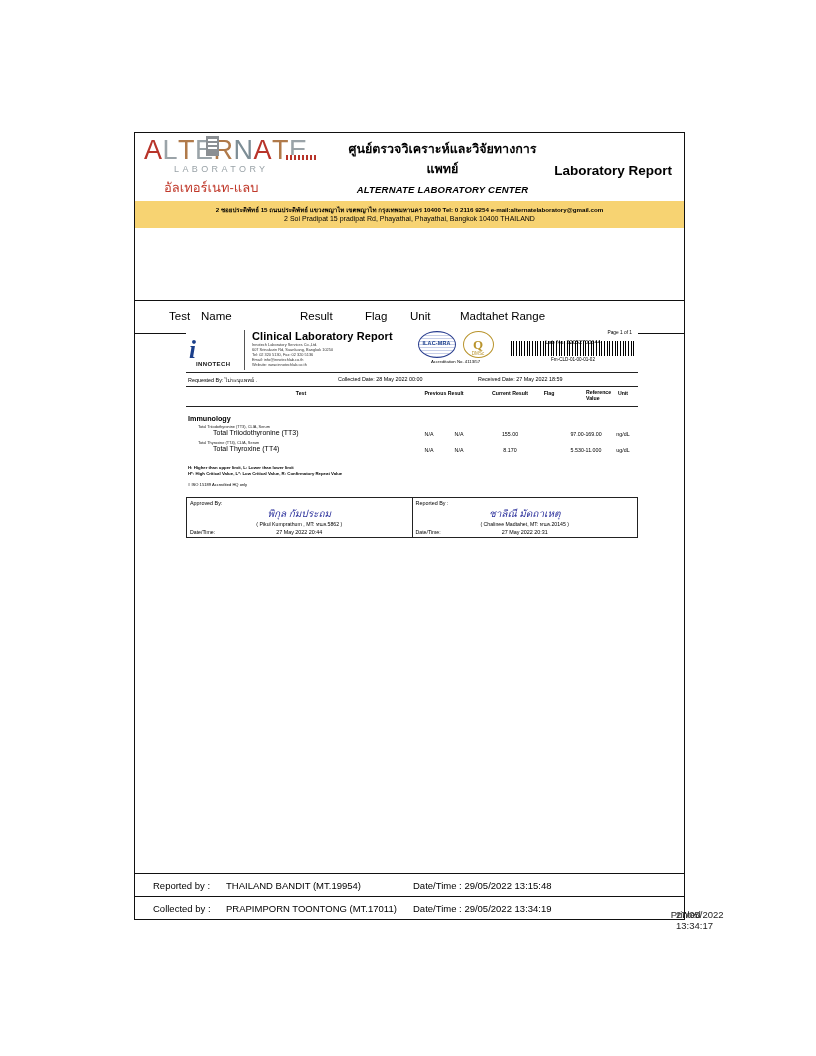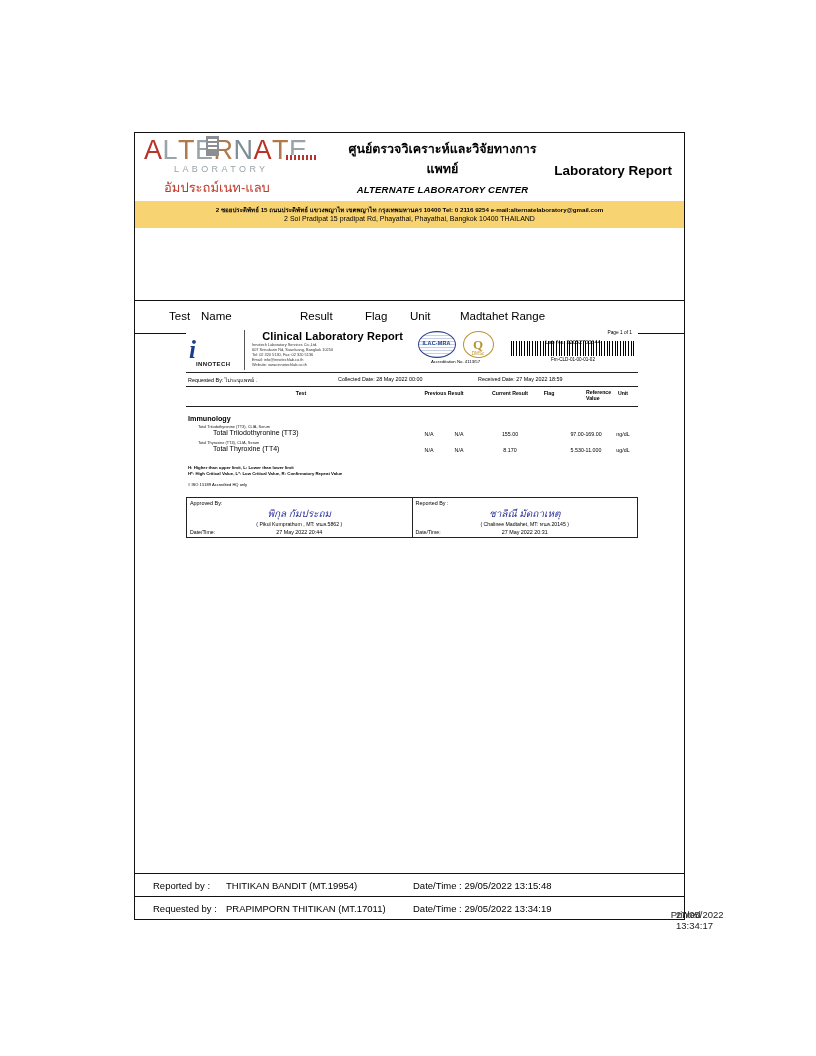--- a/index.html
+++ b/index.html
@@ -42,21 +42,21 @@
   .ch-test{left:34px;}.ch-name{left:66px;}.ch-result{left:165px;}
   .ch-flag{left:230px;}.ch-unit{left:275px;}.ch-ref{left:325px;}
 
   
   .inner{position:absolute;left:51px;top:197px;width:452px;height:492px;background:#fff;}
   .in-hdr{display:flex;align-items:flex-start;height:42px;}
   .inno{width:58px;display:flex;align-items:center;border-right:1px solid #555;height:40px;}
   .inno-i{font-family:"Liberation Serif",serif;font-style:italic;font-size:25px;font-weight:700;color:#1b3f8b;line-height:22px;padding-left:3px;}
   .inno-t{font-size:6px;font-weight:700;letter-spacing:.4px;color:#111;align-self:flex-end;padding-bottom:3px;}
   .in-mid{padding-left:7px;flex:1;}
-  .clr-title{font-size:11px;font-weight:700;letter-spacing:.1px;text-align:right;}
+  .clr-title{font-size:11px;font-weight:700;letter-spacing:.1px;}
   .clr-addr div{font-size:3.9px;line-height:5.1px;color:#333;}
   .badges{width:105px;text-align:center;padding-top:1px;}
   .badge-row{display:flex;justify-content:center;gap:7px;}
   .ilac{width:36px;height:25px;border-radius:50%;border:1px solid #2b3f8f;position:relative;overflow:hidden;background:
      repeating-linear-gradient(0deg,#c7cfe8 0 1px,#fff 1px 3px);}
   .ilac b{position:absolute;left:0;right:0;top:8px;font-size:5.4px;color:#1b3f8b;letter-spacing:.2px;}
   .qmark{width:29px;height:25px;border-radius:50%;border:1px solid #b9942c;position:relative;background:#fff;}
   .qmark b{position:absolute;left:0;right:0;top:5px;font-family:"Liberation Serif",serif;font-size:13px;color:#b9942c;}
   .qmark i{position:absolute;left:0;right:0;bottom:1px;font-size:4.6px;font-style:normal;color:#b9942c;}
   .acc{font-size:4.3px;margin-top:1px;}
@@ -119,21 +119,21 @@
   <div class="hdr">
     <div class="logo-wrap">
       <div class="logo-main">
         <div class="logo-word">
           <span class="lw1">A</span><span class="lw2">L</span><span class="lw3">T</span><span class="lw2">E</span><span class="lw3">R</span><span class="lw4">N</span><span class="lw1">A</span><span class="lw3">T</span><span class="lw2">E</span>
         </div>
         <div class="logo-blk"></div>
         <div class="logo-bar"></div>
       </div>
       <div class="logo-sub">LABORATORY</div>
-      <div class="logo-thai">อัมประถม์เนท-แลบ</div>
+      <div class="logo-thai">อัลเทอร์เนท-แลบ</div>
     </div>
 
     <div class="hdr-center">
       <div class="hc-thai">ศูนย์ตรวจวิเคราะห์และวิจัยทางการแพทย์</div>
       <div class="hc-eng">ALTERNATE LABORATORY CENTER</div>
     </div>
 
     <div class="hdr-right">Laboratory Report</div>
   </div>
 
@@ -259,25 +259,25 @@
         <span class="s-dtl">Date/Time:</span>
         <span class="s-dt">27 May 2022  20:31</span>
       </div>
     </div>
 
   </div>
 
   <div class="ofoot">
     <div class="ofrow">
       <span class="of-lab">Reported by :</span>
-      <span class="of-val">THITIKAN BANDIT  (MT.19954)</span>
+      <span class="of-val">THAILAND BANDIT  (MT.19954)</span>
       <span class="of-dt">Date/Time : 29/05/2022  13:15:48</span>
     </div>
     <div class="ofrow second">
-      <span class="of-lab">Requested by :</span>
-      <span class="of-val">PRAPIMPORN THITIKAN  (MT.17011)</span>
+      <span class="of-lab">Collected by :</span>
+      <span class="of-val">PRAPIMPORN TOONTONG  (MT.17011)</span>
       <span class="of-dt">Date/Time : 29/05/2022  13:34:19</span>
       <span class="of-print"><span>Printed</span>&nbsp;&nbsp;<span>27/05/2022  13:34:17</span></span>
     </div>
   </div>
 
  </div>
 </div>
 
 </body></html>

